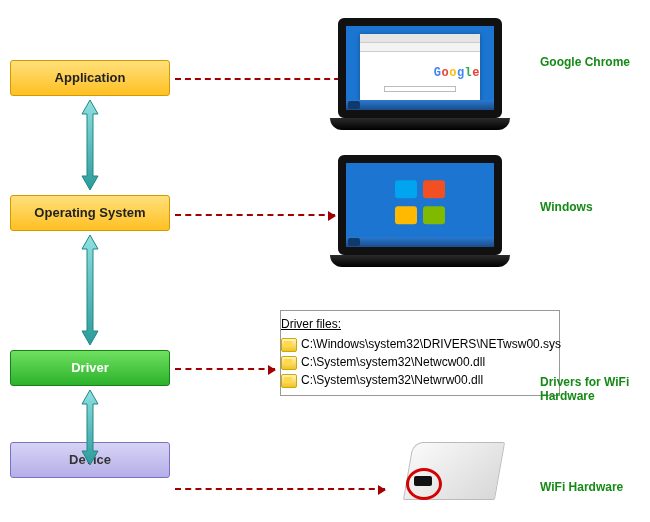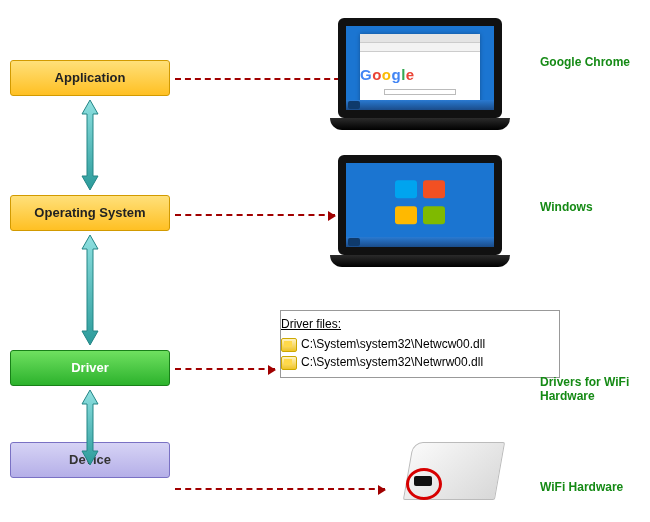--- a/index.html
+++ b/index.html
@@ -16,21 +16,21 @@
   .example-label{position:absolute;color:#158a15;font-size:12px;font-weight:600;}
   
   .laptop{position:absolute;width:180px;}
   .lap-screen{position:relative;box-sizing:border-box;width:164px;height:100px;margin:0 auto;background:#1b75d1;border:8px solid #111;border-radius:6px;}
   .win-taskbar{position:absolute;bottom:0;left:0;right:0;height:10px;background:linear-gradient(#2a7ad1,#1a4c8a);}
   .win-orb{position:absolute;bottom:1px;left:2px;width:12px;height:8px;background:#0f3a6b;border-radius:2px;}
   .lap-base{width:180px;height:12px;margin:0 auto;background:linear-gradient(#2b2b2b,#000);border-radius:0 0 12px 12px;}
   .chrome-win{position:absolute;top:8px;left:14px;width:120px;height:70px;background:#fff;box-shadow:0 0 4px rgba(0,0,0,.3);}
   .chrome-tab{height:8px;background:#e4e4e4;}
   .chrome-addr{height:8px;background:#f3f3f3;border-top:1px solid #ccc;border-bottom:1px solid #ccc;}
-  .chrome-body{text-align:left;padding-top:14px;font-family:Liberation Sans, sans-serif;font-size:15px;font-weight:bold;letter-spacing:0.5px;}
+  .chrome-body{text-align:right;padding-top:14px;font-family:Liberation Mono, monospace;font-size:12px;font-weight:bold;letter-spacing:0.5px;}
   .chrome-body span:nth-child(1){color:#4285f4;}
   .chrome-body span:nth-child(2){color:#ea4335;}
   .chrome-body span:nth-child(3){color:#fbbc05;}
   .chrome-body span:nth-child(4){color:#4285f4;}
   .chrome-body span:nth-child(5){color:#34a853;}
   .chrome-body span:nth-child(6){color:#ea4335;}
   .chrome-search{width:70px;height:4px;margin:6px auto 0;background:#fff;border:1px solid #bbb;}
   
   .winlogo{position:absolute;left:50%;top:50%;transform:translate(-50%,-56%);width:50px;height:44px;}
   .winlogo div{position:absolute;width:22px;height:18px;border-radius:3px;}
@@ -126,20 +126,21 @@
       </div>
       <div class="win-taskbar"></div>
         <div class="win-orb"></div>
     </div>
     <div class="lap-base"></div>
   </div>
   <div class="example-label" style="left:540px;top:200px">Windows</div>
 
   <div class="drv-panel" style="left:280px;top:310px">
     <div class="drv-title">Driver files:</div>
+    <div class="drv-item"><span class="fi"></span><span>C:\Windows\system32\DRIVERS\NETwsw00.sys</span></div>
     <div class="drv-item"><span class="fi"></span><span>C:\System\system32\Netwcw00.dll</span></div>
     <div class="drv-item"><span class="fi"></span><span>C:\System\system32\Netwrw00.dll</span></div>
   </div>
   <div class="example-label" style="left:540px;top:375px;width:100px">Drivers for WiFi Hardware</div>
 
   <div class="hwbox" style="left:380px;top:440px">
     <div class="lapcorner"></div>
     <div class="dongle"></div>
     <div class="redcirc"></div>
   </div>

